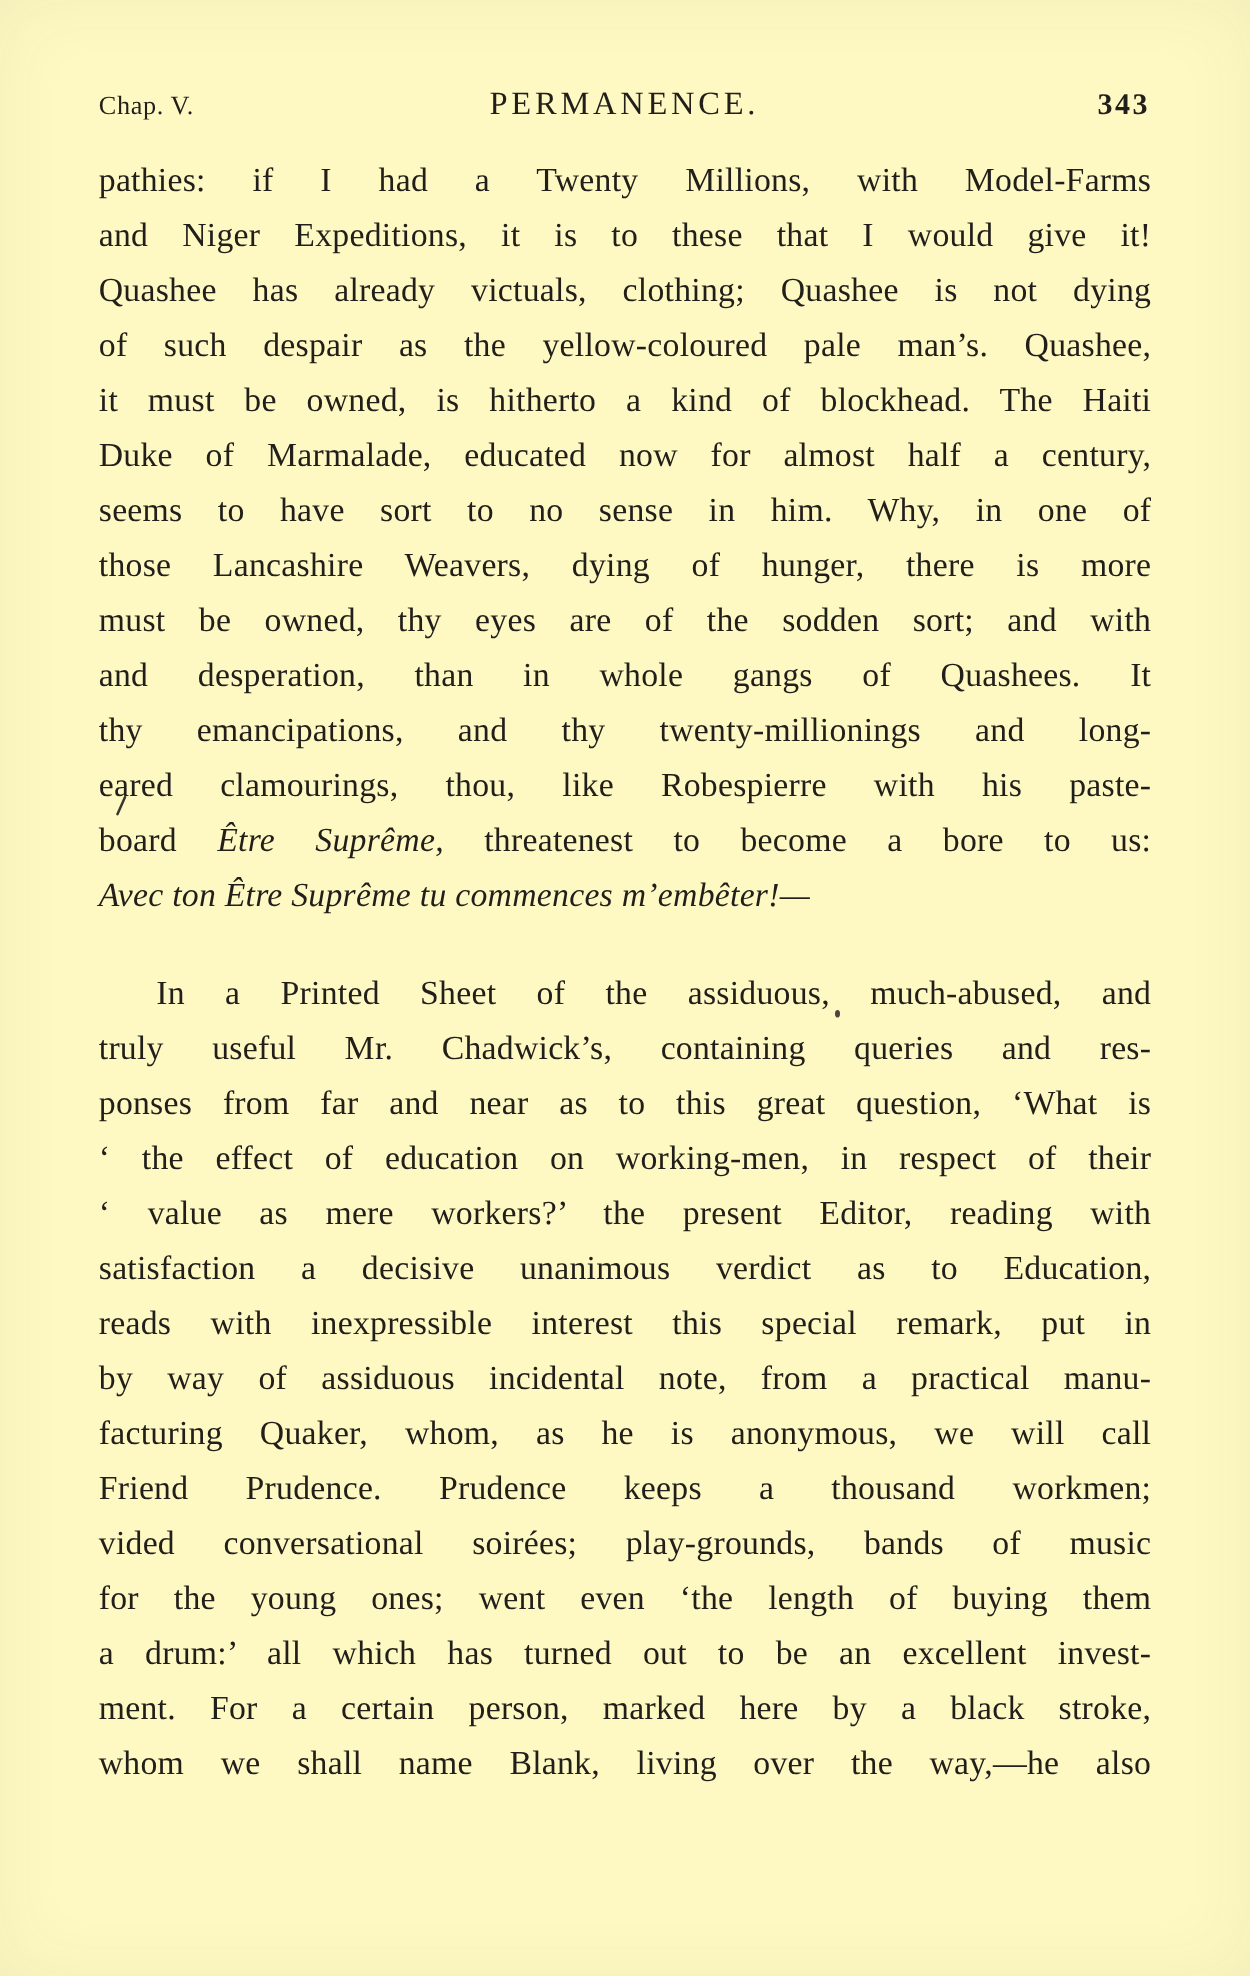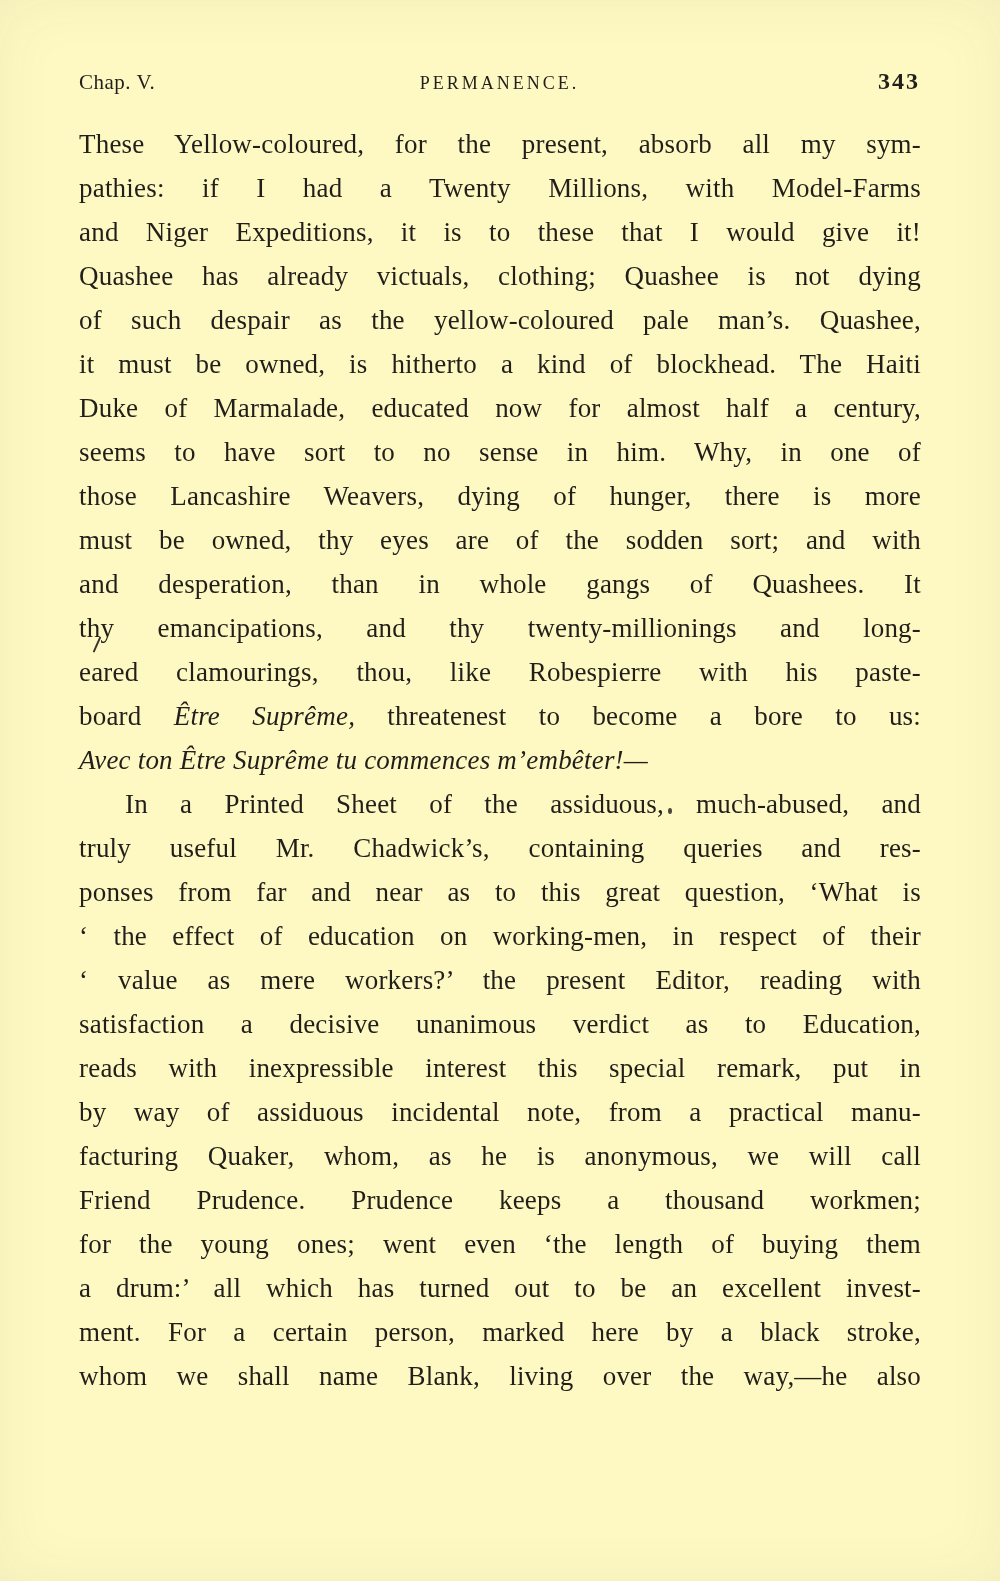--- a/index.html
+++ b/index.html
@@ -31,41 +31,42 @@
     align-items: baseline;
   }
   .head-left {
     flex: 1;
     font-size: 21px;
     letter-spacing: 0.5px;
   }
   .head-center {
     flex: 1.4;
     text-align: center;
-    font-size: 18px;
+    font-size: 26px;
     letter-spacing: 3px;
   }
   .head-right {
     flex: 1;
     text-align: right;
     font-size: 24px;
     letter-spacing: 2px;
     font-weight: bold;
   }
   .text-block {
     position: absolute;
     top: 122px;
     left: 79px;
     width: 842px;
     font-size: 27px;
   }
   .paragraph {
     margin: 0;
   }
   .paragraph + .paragraph {
+    margin-top: 34px;
   }
   .line {
     height: 44px;
     line-height: 44px;
     text-align: justify;
     text-align-last: justify;
     letter-spacing: 0.2px;
   }
   .line.indent {
     text-indent: 46px;
@@ -103,21 +104,20 @@
 <div class="page" style="background: #fef9c3; color: rgb(34, 31, 27);">
 
   <header class="running-head">
     <span class="head-left">Chap. V.</span>
     <span class="head-center">PERMANENCE.</span>
     <span class="head-right">343</span>
   </header>
 
   <main class="text-block">
       <div class="paragraph">
-        <div class="line"><span>These Yellow-coloured, for the present, absorb all my sym-</span></div>
         <div class="line"><span>pathies: if I had a Twenty Millions, with Model-Farms</span></div>
         <div class="line"><span>and Niger Expeditions, it is to these that I would give it!</span></div>
         <div class="line"><span>Quashee has already victuals, clothing; Quashee is not dying</span></div>
         <div class="line"><span>of such despair as the yellow-coloured pale man’s. Quashee,</span></div>
         <div class="line"><span>it must be owned, is hitherto a kind of blockhead. The Haiti</span></div>
         <div class="line"><span>Duke of Marmalade, educated now for almost half a century,</span></div>
         <div class="line"><span>seems to have sort to no sense in him. Why, in one of</span></div>
         <div class="line"><span>those Lancashire Weavers, dying of hunger, there is more</span></div>
         <div class="line"><span>must be owned, thy eyes are of the sodden sort; and with</span></div>
         <div class="line"><span>and desperation, than in whole gangs of Quashees. It</span></div>
@@ -130,20 +130,21 @@
         <div class="line indent"><span>In a Printed Sheet of the assiduous, much-abused, and</span></div>
         <div class="line"><span>truly useful Mr. Chadwick’s, containing queries and res-</span></div>
         <div class="line"><span>ponses from far and near as to this great question, ‘What is</span></div>
         <div class="line"><span>‘ the effect of education on working-men, in respect of their</span></div>
         <div class="line"><span>‘ value as mere workers?’ the present Editor, reading with</span></div>
         <div class="line"><span>satisfaction a decisive unanimous verdict as to Education,</span></div>
         <div class="line"><span>reads with inexpressible interest this special remark, put in</span></div>
         <div class="line"><span>by way of assiduous incidental note, from a practical manu-</span></div>
         <div class="line"><span>facturing Quaker, whom, as he is anonymous, we will call</span></div>
         <div class="line"><span>Friend Prudence. Prudence keeps a thousand workmen;</span></div>
+        <div class="line"><span>vided conversational soirées; play-grounds, bands of music</span></div>
         <div class="line"><span>for the young ones; went even ‘the length of buying them</span></div>
         <div class="line"><span>a drum:’ all which has turned out to be an excellent invest-</span></div>
         <div class="line"><span>ment. For a certain person, marked here by a black stroke,</span></div>
         <div class="line"><span>whom we shall name Blank, living over the way,—he also</span></div>
       </div>
     </main>
 
   <div class="artifact-slash"></div>
   <div class="artifact-dot"></div>
 

